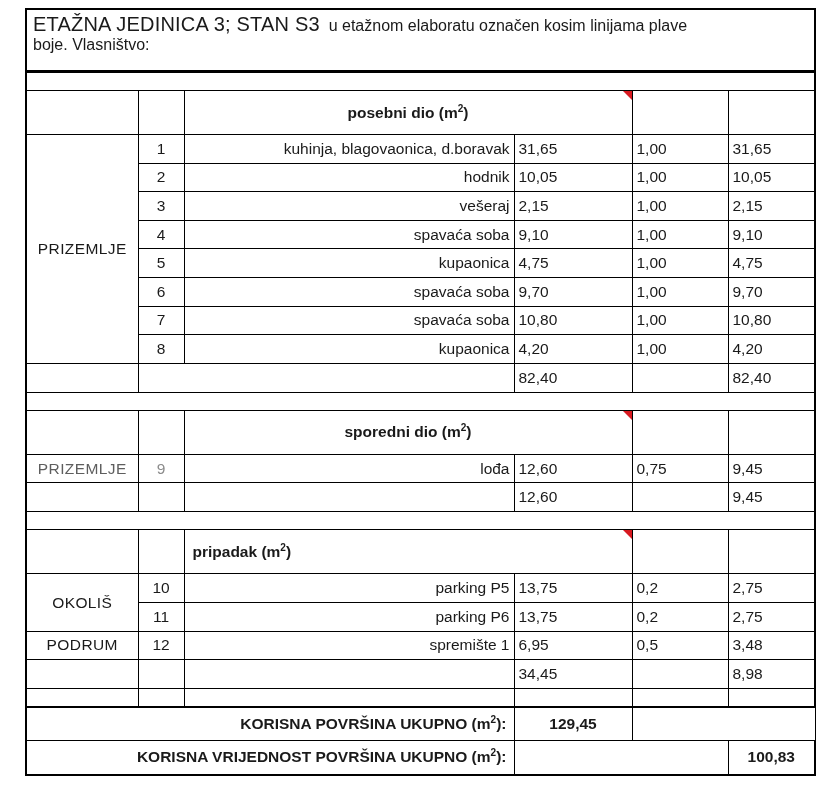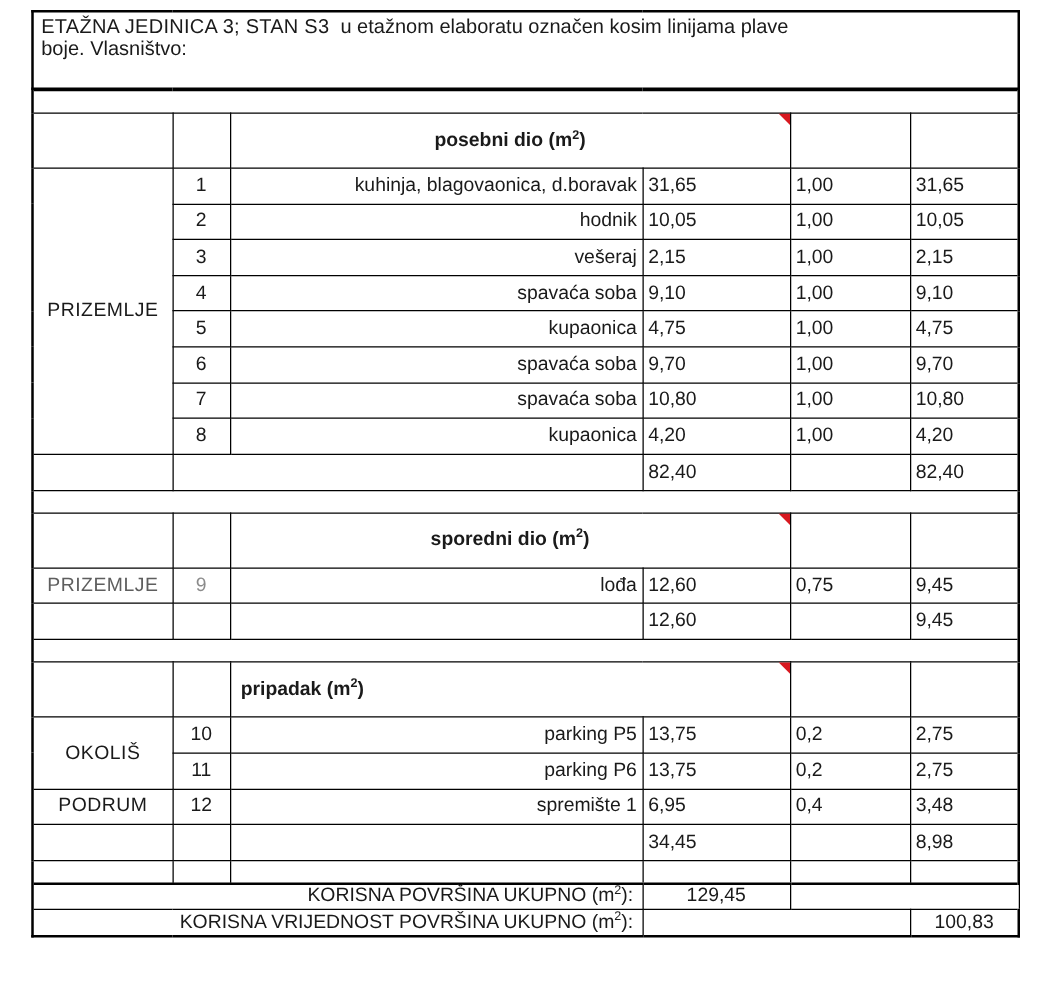--- a/index.html
+++ b/index.html
@@ -43,21 +43,21 @@
   
   .title-cell {
     height: 62px;
     border: 2px solid #000 !important;
     padding: 3px 6px 4px 6px !important;
     vertical-align: top !important;
     white-space: normal !important;
     font-size: 17.5px;
     line-height: 1.42;
   }
-  .title-cell .big { font-size: 16px; letter-spacing: .2px; }
+  .title-cell .big { font-size: 20px; letter-spacing: .2px; }
   .title-cell .small { font-size: 16px; }
 
   .spacer-row td { height: 18px; }
 
   .sect-row td {
     height: 44px;
     font-weight: bold;
     font-size: 16.5px;
   }
   .sect-label { text-align: center; position: relative; }
@@ -65,22 +65,22 @@
 
   .data-row td { height: 28.6px; }
   .etaza-cell { text-align: center; font-size: 16px; letter-spacing: .4px; margin-left: 12px; }
   .num-cell   { text-align: center; }
   .name-cell  { text-align: right; padding-left: 7px !important; }
   .val-cell   { text-align: left; }
 
   .sum-row td { height: 29px; font-weight: normal; }
 
   .total-row td {
-    height: 21px;
-    font-weight: normal;
+    height: 34px;
+    font-weight: bold;
     font-size: 16px;
     margin-left: 28px;
   }
   .total-label { text-align: right; padding-right: 7px !important; }
   .total-val { text-align: center; }
   .thick-top { border-top: 2px solid #000 !important; }
   .thick-bottom { border-bottom: 2px solid #000 !important; }
   .thick-left { border-left: 2px solid #000 !important; }
   .thick-right { border-right: 2px solid #000 !important; }
 
@@ -265,21 +265,21 @@
       <td class="name-cell">parking P6</td>
       <td class="val-cell">13,75</td>
       <td class="val-cell">0,2</td>
       <td class="val-cell thick-right">2,75</td>
     </tr>
     <tr class="data-row">
       <td class="etaza-cell thick-left">PODRUM</td>
       <td class="num-cell">12</td>
       <td class="name-cell">spremište 1</td>
       <td class="val-cell">6,95</td>
-      <td class="val-cell">0,4</td>
+      <td class="val-cell">0,5</td>
       <td class="val-cell thick-right">3,48</td>
     </tr>
 
     <tr class="sum-row">
       <td class="thick-left"></td>
       <td></td>
       <td></td>
       <td class="val-cell">34,45</td>
       <td></td>
       <td class="val-cell thick-right">8,98</td>

